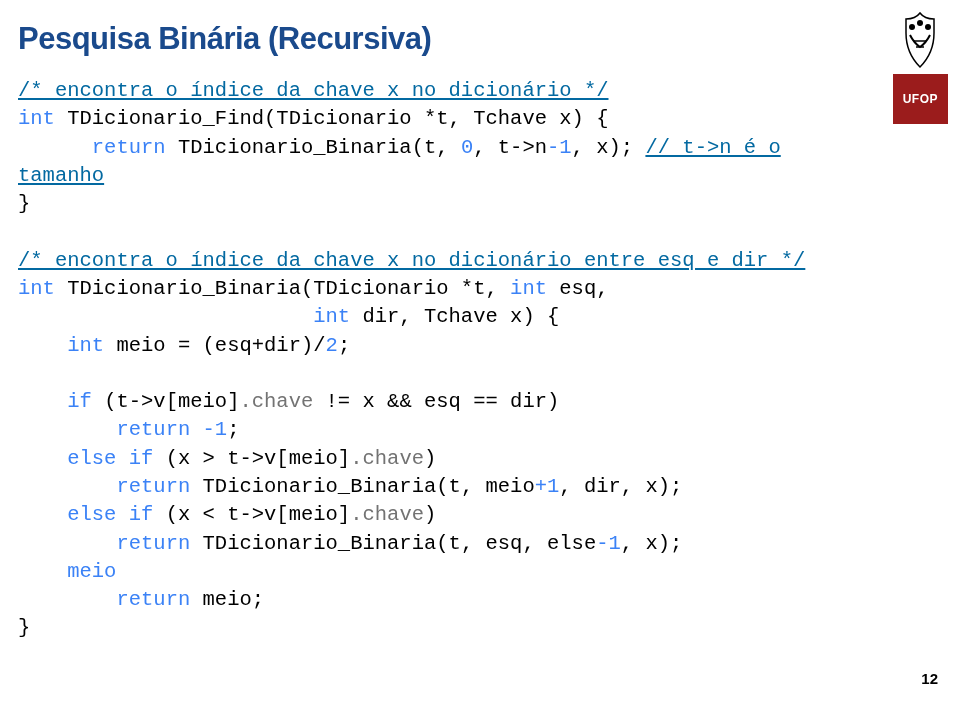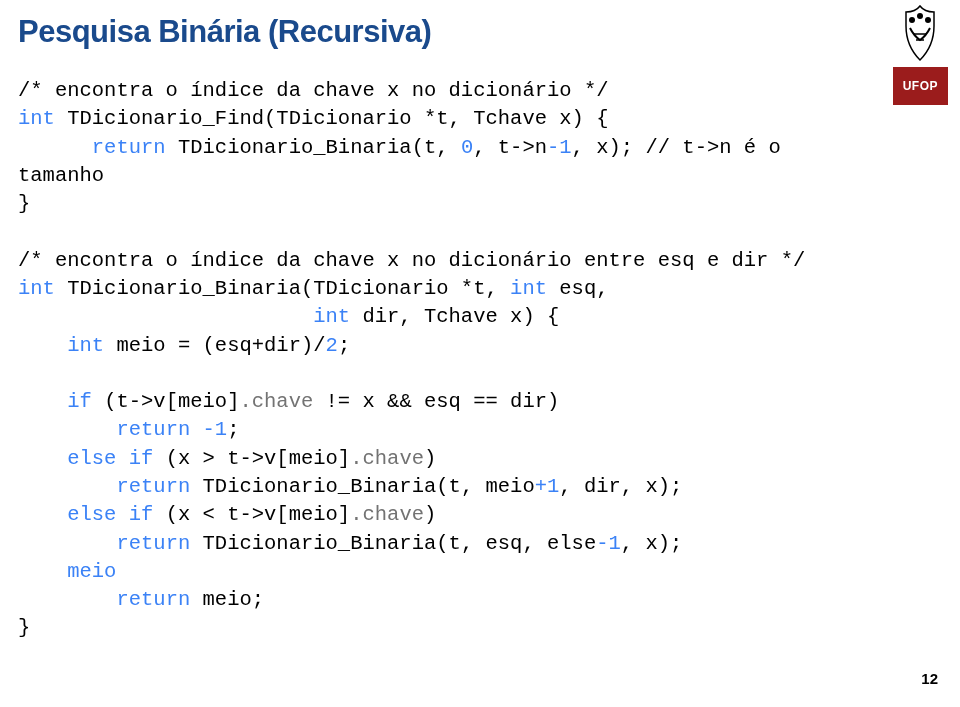--- a/index.html
+++ b/index.html
@@ -7,20 +7,21 @@
     width: 960px;
     height: 707px;
     background: #fff;
     font-family: "Verdana", "Arial", sans-serif;
     position: relative;
     overflow: hidden;
   }
   .header {
     position: relative;
     height: 65px;
+    margin-top: 7px;
   }
   .title {
     position: absolute;
     top: 14px;
     left: 18px;
     color: #1a4a8c;
     font-size: 31px;
     font-weight: bold;
     letter-spacing: -0.5px;
   }
@@ -43,34 +44,34 @@
   }
   .logo-icon svg { width: 48px; height: 58px; }
   .ufop-box {
     position: absolute;
     top: 67px;
     right: 12px;
     background: #9b1c1c;
     color: #fff;
     font-size: 12px;
     font-weight: bold;
-    padding: 12px 10px;
+    padding: 18px 10px;
     letter-spacing: 0.5px;
   }
   .code {
     position: absolute;
     top: 77px;
     left: 18px;
     font-family: "Courier New", monospace;
     font-size: 20.5px;
     line-height: 1.38;
     white-space: pre;
     color: #000;
   }
-  .code .c1 { color: #000000; }   
+  .code .c1 { color: #0369a1; text-decoration: underline; }   
   .code .kw { color: #3b82f6; }   
   .code .mem { color: #737373; }
   .page-num {
     position: absolute;
     bottom: 20px;
     right: 22px;
     font-family: Arial, sans-serif;
     font-size: 15px;
     font-weight: bold;
     color: #000;

